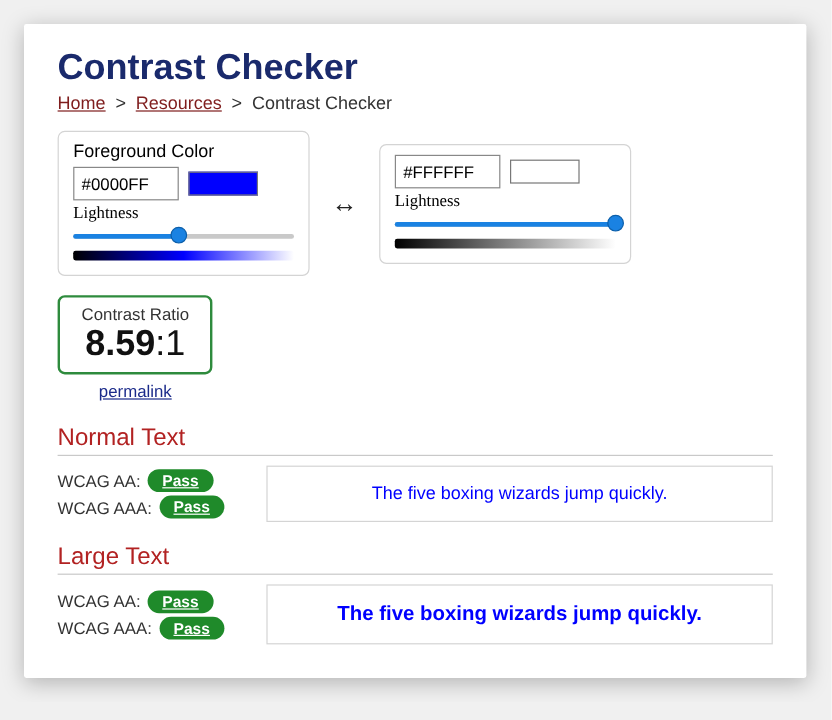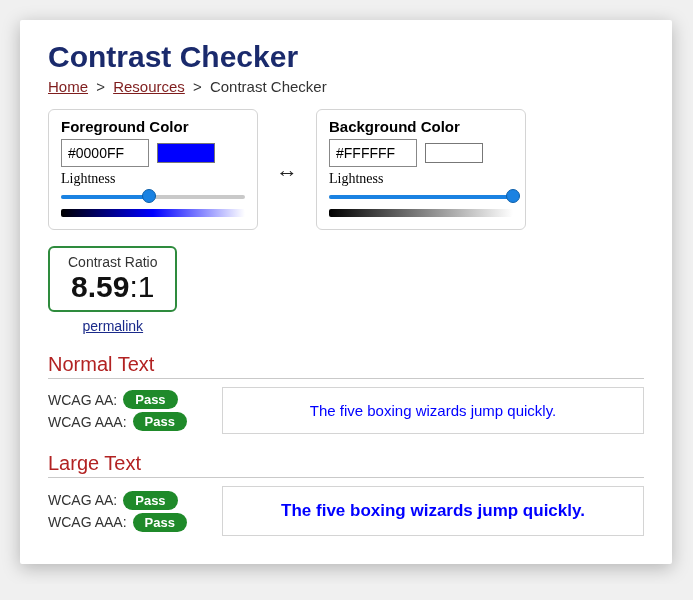--- a/index.html
+++ b/index.html
@@ -28,21 +28,21 @@
   }
   .breadcrumb a { color: #7f1d1d; text-decoration: underline; }
   .breadcrumb .sep { margin: 0 4px; color: #333; }
   .colors-row { display: flex; align-items: center; gap: 18px; margin-bottom: 16px;}
   .color-panel {
     border: 1px solid #d4d4d4;
     border-radius: 6px;
     padding: 8px 12px 12px 12px;
     width: 210px;
   }
-  .color-panel .panel-title { font-weight: 700; font-size: 15px; margin-bottom: 4px; }
+  .color-panel .panel-title { font-weight: 400; font-size: 15px; margin-bottom: 4px; }
   .hex-row { display: flex; gap: 8px; align-items: center; margin-bottom: 4px;}
   .hex-input {
     width: 88px; height: 28px; font-size: 14px;
     border: 1px solid #888; padding: 2px 6px;
     font-family: inherit;
   }
   .swatch { width: 58px; height: 20px; border: 1px solid #777; }
   .lightness-label { font-size: 14px; margin-top: 2px; margin-bottom: 2px; font-family: Liberation Serif, serif; }
   .slider-wrap { position: relative; height: 12px; margin: 4px 0 6px 0;}
   .track { position:absolute; top:4px; left:0; right:0; height:4px; background:#c9c9c9; border-radius:2px;}
@@ -62,21 +62,21 @@
   .section-head {
     color:#b22222; font-size:20px; font-weight:500;
     border-bottom:1px solid #c9c9c9; padding-bottom:2px; margin-top:18px; margin-bottom:8px;
   }
   .section-body { display:flex; gap:24px; align-items:center;}
   .results { font-size:14px; color:#333; min-width:150px;}
   .results .row { display:flex; align-items:center; margin:3px 0; gap:6px;}
   .pill {
     display:inline-block; background:#1f8a2a; color:#fff;
     font-weight:700; font-size:13px;
-    padding:2px 12px; border-radius:12px;
+    padding:2px 12px; border-radius:12px;text-decoration:underline;
   }
   .sample {
     flex:1; border:1px solid #d4d4d4; background:#fff;
     padding:14px 32px; text-align:center;
   }
   .sample.normal { color:#0000ff; font-size:15px;}
   .sample.large  { color:#0000ff; font-size:17px; font-weight:700;}
 </style>
 </head>
 <body>
@@ -106,21 +106,20 @@
         <div class="track"></div>
         <div class="filled" style="width: 48%;"></div>
         <div class="thumb" style="left: 48%;"></div>
       </div>
       <div class="gradient-bar" style="background: linear-gradient(to right, rgb(0, 0, 0), rgb(0, 0, 255), rgb(255, 255, 255));"></div>
     </div>
 
     <div class="swap-icon">↔</div>
 
     <div class="color-panel">
-      <div class="panel-title">Background Color</div>
       <div class="hex-row">
         <input class="hex-input" value="#FFFFFF" style="">
         <div class="swatch" style="background: rgb(255, 255, 255);"></div>
       </div>
       <div class="lightness-label">Lightness</div>
       <div class="slider-wrap">
         <div class="track"></div>
         <div class="filled" style="width: 100%;"></div>
         <div class="thumb" style="left: 100%;"></div>
       </div>

